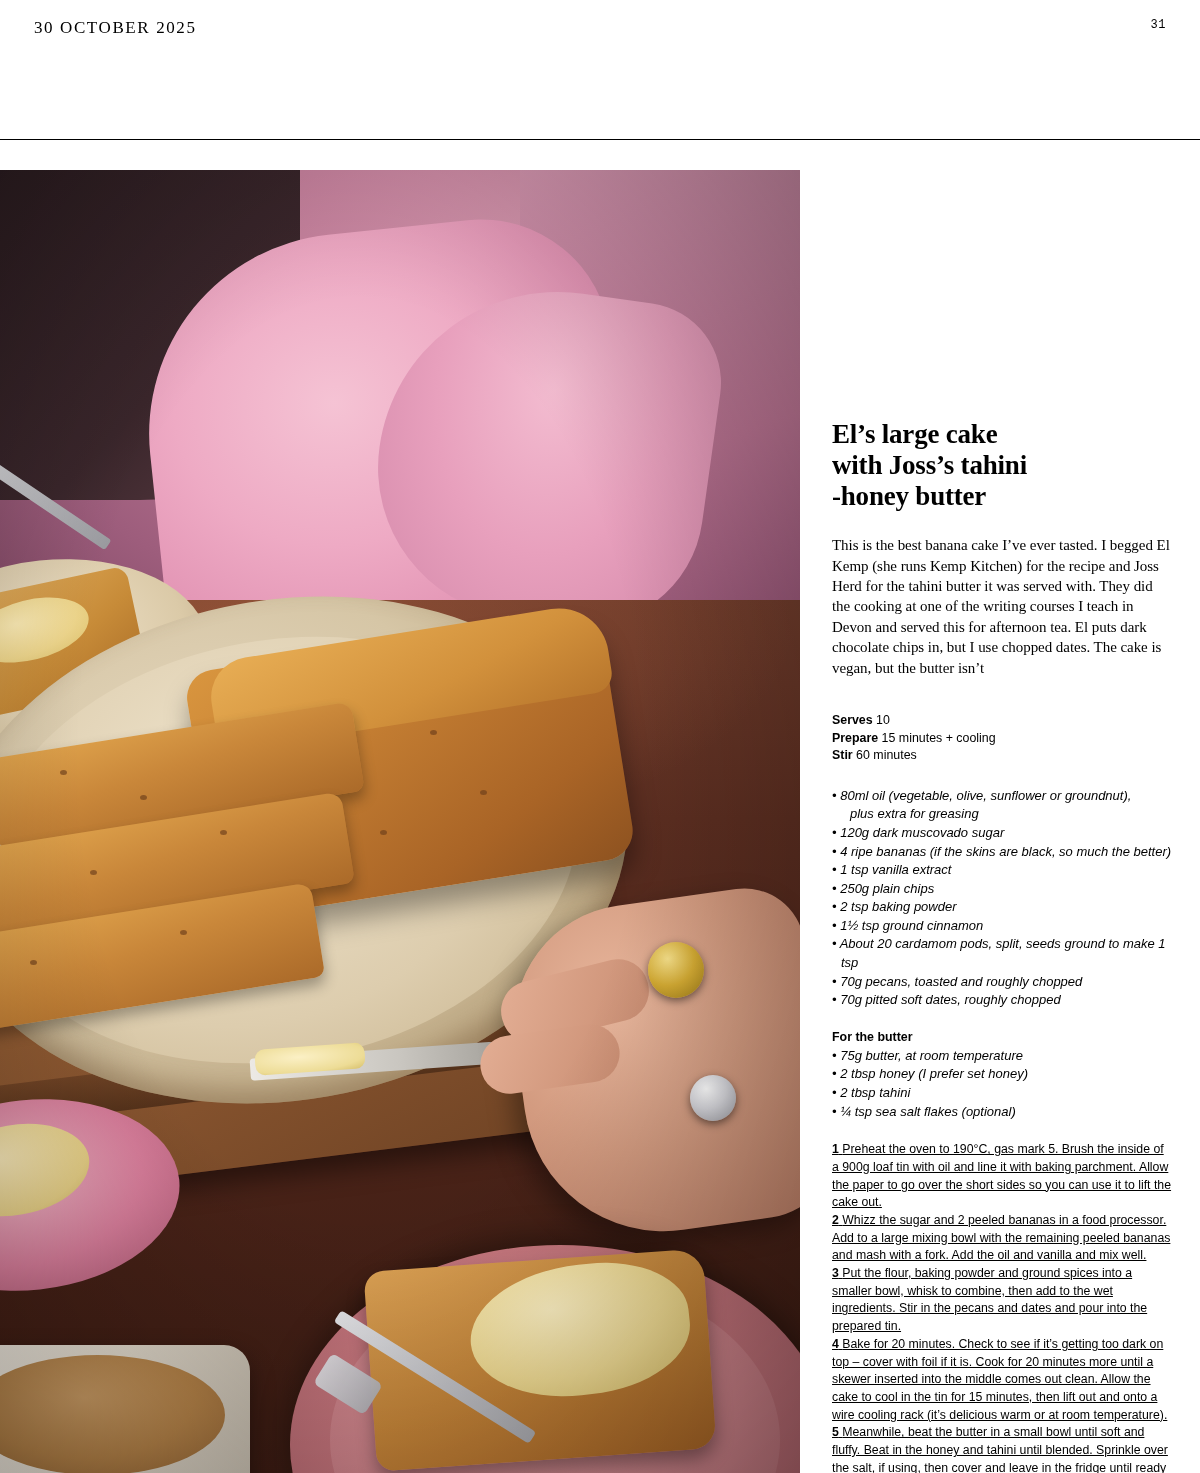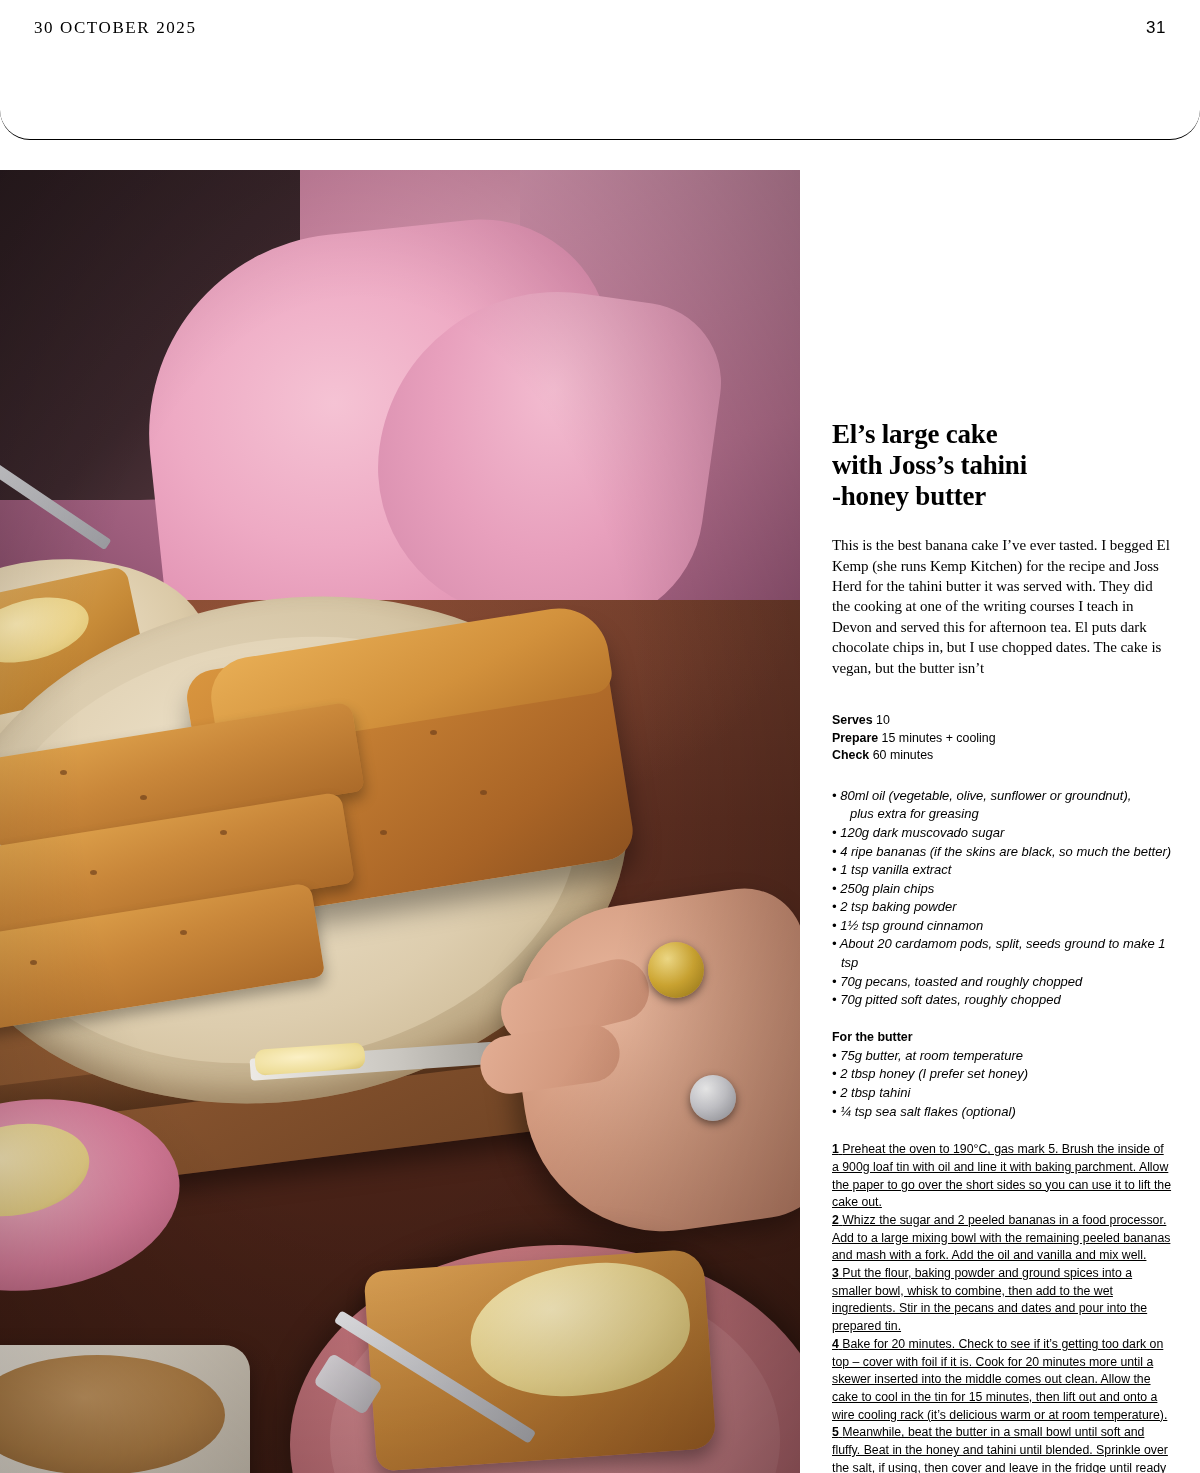--- a/index.html
+++ b/index.html
@@ -14,35 +14,34 @@
     overflow: hidden;
   }
 
   
   .page-header {
     position: absolute;
     top: 0; left: 0;
     width: 1200px;
     height: 140px;
     border-bottom: 1.5px solid #000;
-    border-radius: 30px;
   }
   .header-date {
     position: absolute;
     top: 18px; left: 34px;
     font-family: "Liberation Serif", serif;
     font-size: 17px;
     letter-spacing: 1.6px;
     font-weight: 400;
   }
   .header-pageno {
     position: absolute;
     top: 18px; right: 34px;
-    font-family: Liberation Sans, sans-serif;
-    font-size: 17px;
+    font-family: Liberation Mono, monospace;
+    font-size: 12px;
     letter-spacing: 0.5px;
     text-align: right;
   }
 
   
   .photo {
     position: absolute;
     top: 170px; left: 0;
     width: 800px;
     height: 1303px;
@@ -420,21 +419,21 @@
   <div class="meta">
     <div>
       <b>Serves</b>
       <span>10</span>
     </div>
     <div>
       <b>Prepare</b>
       <span>15 minutes + cooling</span>
     </div>
     <div>
-      <b>Check</b>
+      <b>Stir</b>
       <span>60 minutes</span>
     </div>
   </div>
 
   <ul class="ing-list">
     <li>• <span>80ml oil (vegetable, olive, sunflower or groundnut),</span>
       <span class="cont">plus extra for greasing</span>
     </li>
     <li>• <span>120g dark muscovado sugar</span></li>
     <li>• <span>4 ripe bananas (if the skins are black, so much the better)</span></li>

